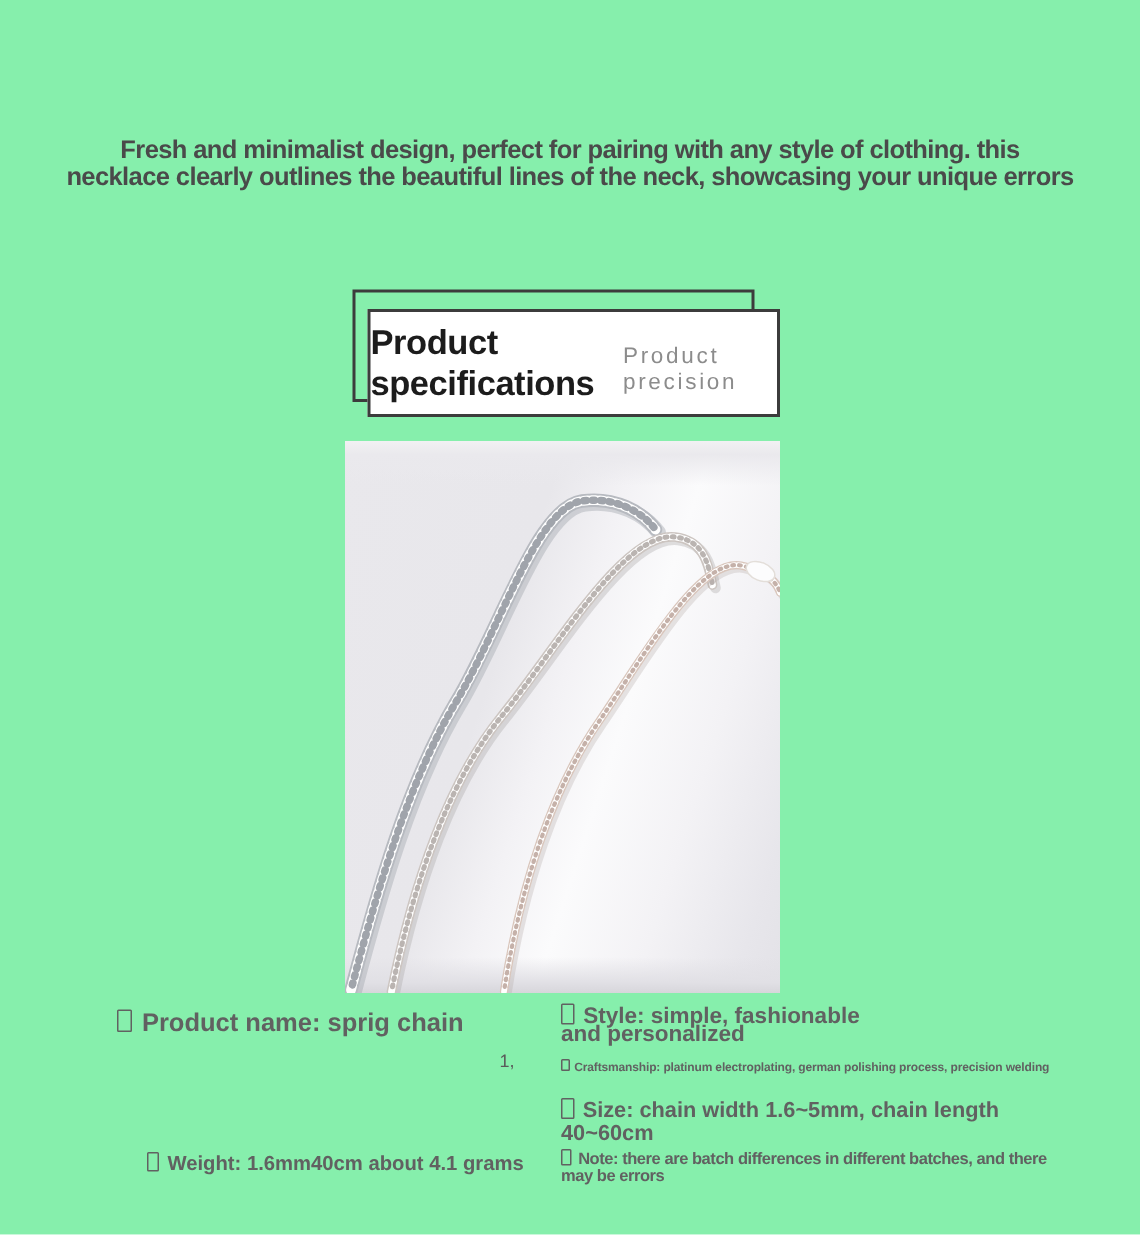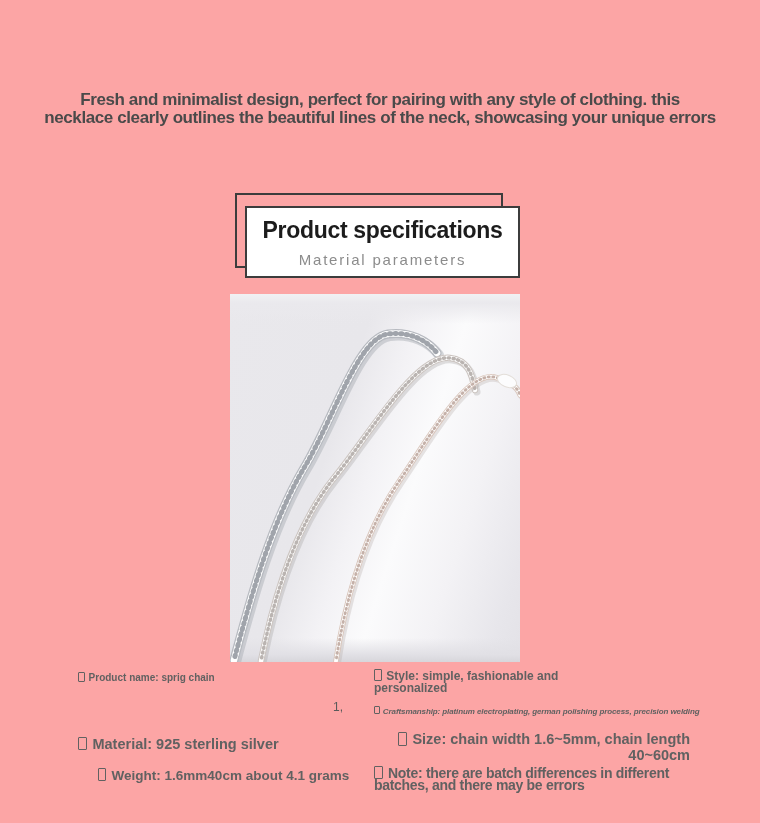--- a/index.html
+++ b/index.html
@@ -1,19 +1,19 @@
 <!DOCTYPE html>
 <html><head>
 <meta charset="utf-8">
 <style>
   html,body{margin:0;padding:0;background:#fff;}
   .page{
     position:relative;
     width:760px;height:823px;
-    background:#fca5a5;
+    background:#86efac;
     font-family:"Liberation Sans", sans-serif;
     overflow:hidden;
   }
   
   .headline{
     position:absolute;top:91px;left:0;width:760px;
     text-align:center;
     color:#4a4a4a;
     font-weight:700;
     font-size:17px;
@@ -21,21 +21,21 @@
     line-height:17.5px;
   }
   
   .spec-box-back{
     position:absolute;left:235px;top:193px;width:264px;height:71px;
     border:2px solid #3c3c3c;background:transparent;
   }
   .spec-box-front{
     position:absolute;left:245px;top:206px;width:271px;height:68px;
     border:2px solid #3c3c3c;background:#ffffff;
-    display:flex;flex-direction:column;align-items:center;justify-content:center;
+    display:flex;flex-direction:row;align-items:center;justify-content:center;
   }
   .spec-title{
     color:#1c1c1c;font-weight:700;font-size:23px;letter-spacing:-0.3px;
   }
   .spec-subtitle{
     margin-top:7px;color:#8c8c8c;font-weight:400;font-size:15px;letter-spacing:1.8px;
   }
   
   .product-image{
     position:absolute;left:230px;top:294px;width:290px;height:368px;
@@ -54,48 +54,48 @@
     white-space:nowrap;
   }
   .tofu{
     display:inline-block;
     width:0.48em;height:0.8em;
     border:0.09em solid currentColor;
     border-radius:1px;
     margin-right:0.38em;
     vertical-align:-0.08em;
   }
-  .l0{left:78px;top:672px;font-size:10px;}
+  .l0{left:78px;top:672px;font-size:17px;}
   .l1{left:78px;top:699px;font-size:20px;letter-spacing:0.5px;}
   .l2{left:78px;top:736px;font-size:14.5px;}
   .l3{left:78px;top:768px;font-size:13.5px;margin-left:20px;}
-  .r0{left:374px;top:669px;font-size:12px;line-height:12.5px;width:200px;white-space:normal;}
-  .r1{left:374px;top:706px;font-size:8px;letter-spacing:-0.1px;font-style:italic;}
-  .r2{left:374px;top:732px;font-size:14.5px;line-height:15.5px;width:316px;white-space:normal;text-align:right;}
-  .r3{left:374px;top:766px;font-size:14px;letter-spacing:-0.3px;line-height:11.5px;width:330px;white-space:normal;}
+  .r0{left:374px;top:669px;font-size:15px;line-height:12.5px;width:200px;white-space:normal;}
+  .r1{left:374px;top:706px;font-size:8px;letter-spacing:-0.1px;}
+  .r2{left:374px;top:732px;font-size:14.5px;line-height:15.5px;width:316px;white-space:normal;}
+  .r3{left:374px;top:766px;font-size:11px;letter-spacing:-0.3px;line-height:11.5px;width:330px;white-space:normal;}
   .stray{
     position:absolute;left:333px;top:702px;width:7px;
     color:#5a5a5a;font-size:12px;font-weight:400;line-height:11px;
     word-break:break-all;
   }
 </style>
 </head>
 <body>
 
 <div class="page">
 
   <div class="headline">
     <div>Fresh and minimalist design, perfect for pairing with any style of clothing. this</div>
     <div>necklace clearly outlines the beautiful lines of the neck, showcasing your unique errors</div>
   </div>
 
   <div class="spec-box-back"></div>
   <div class="spec-box-front">
     <div class="spec-title">Product specifications</div>
-    <div class="spec-subtitle">Material parameters</div>
+    <div class="spec-subtitle">Product precision</div>
   </div>
 
   <div class="product-image">
     <svg viewBox="0 0 290 368">
 
       <g>
         <path class="chain" d="M 4,366 C 22,298 42,228 74,174 C 104,124 128,44 158,40 C 180,37 198,47 207,59" stroke="#a7abb2" stroke-width="10" opacity="0.45" transform="translate(2,2)"></path>
         <path class="chain" d="M 4,366 C 22,298 42,228 74,174 C 104,124 128,44 158,40 C 180,37 198,47 207,59" stroke="#b7bac0" stroke-width="9"></path>
         <path class="chain" d="M 4,366 C 22,298 42,228 74,174 C 104,124 128,44 158,40 C 180,37 198,47 207,59" stroke="#ffffff" stroke-width="6.5" stroke-dasharray="2.8 2.6"></path>
         <path class="chain" d="M 4,366 C 22,298 42,228 74,174 C 104,124 128,44 158,40 C 180,37 198,47 207,59" stroke="#8f949c" stroke-width="5" stroke-dasharray="1.4 4.2" stroke-dashoffset="2" opacity="0.85"></path>
@@ -115,23 +115,20 @@
         <path class="chain" d="M 106,367 C 117,296 138,232 170,186 C 200,142 236,78 264,83 C 278,86 287,92 290,101" stroke="#b79e93" stroke-width="2.8" stroke-dasharray="1.1 3.4" stroke-dashoffset="1.4" opacity="0.8"></path>
       </g>
 
       <ellipse cx="277" cy="87" rx="10" ry="6" transform="rotate(22 277 87)" fill="#fcfcfd" stroke="#e3ded9" stroke-width="1"></ellipse>
     </svg>
   </div>
 
   <div class="spec-item l0">
     <span class="tofu"></span><span>Product name: sprig chain</span>
   </div>
-  <div class="spec-item l2">
-    <span class="tofu"></span><span>Material: 925 sterling silver</span>
-  </div>
   <div class="spec-item l3">
     <span class="tofu"></span><span>Weight: 1.6mm40cm about 4.1 grams</span>
   </div>
 
   <div class="stray">1,</div>
 
   <div class="spec-item r0">
     <span class="tofu"></span><span>Style: simple, fashionable and personalized</span>
   </div>
   <div class="spec-item r1">

